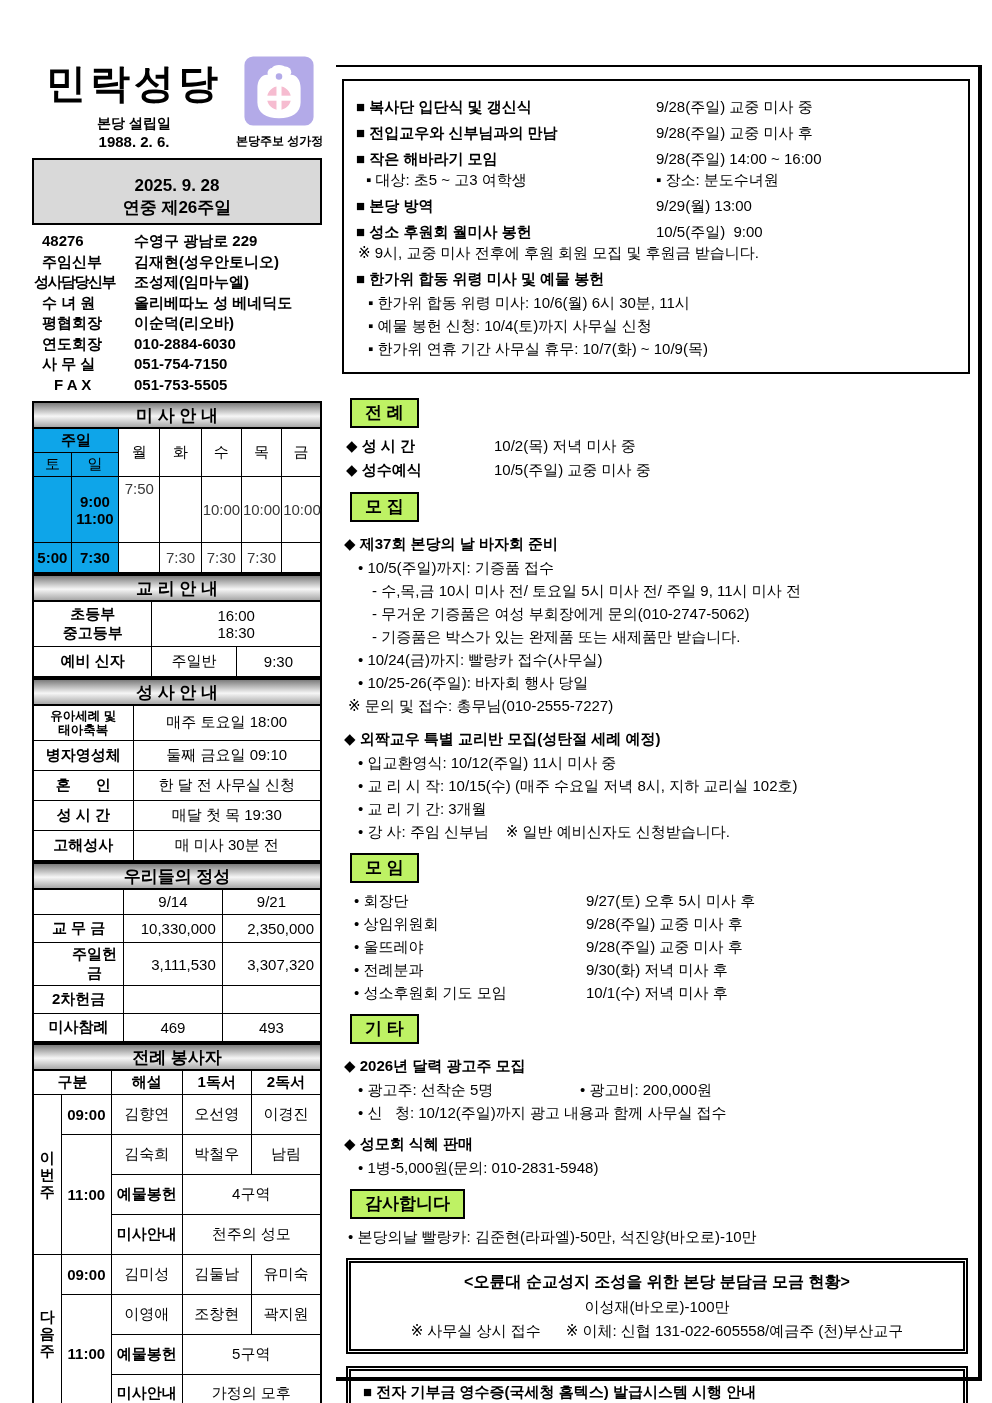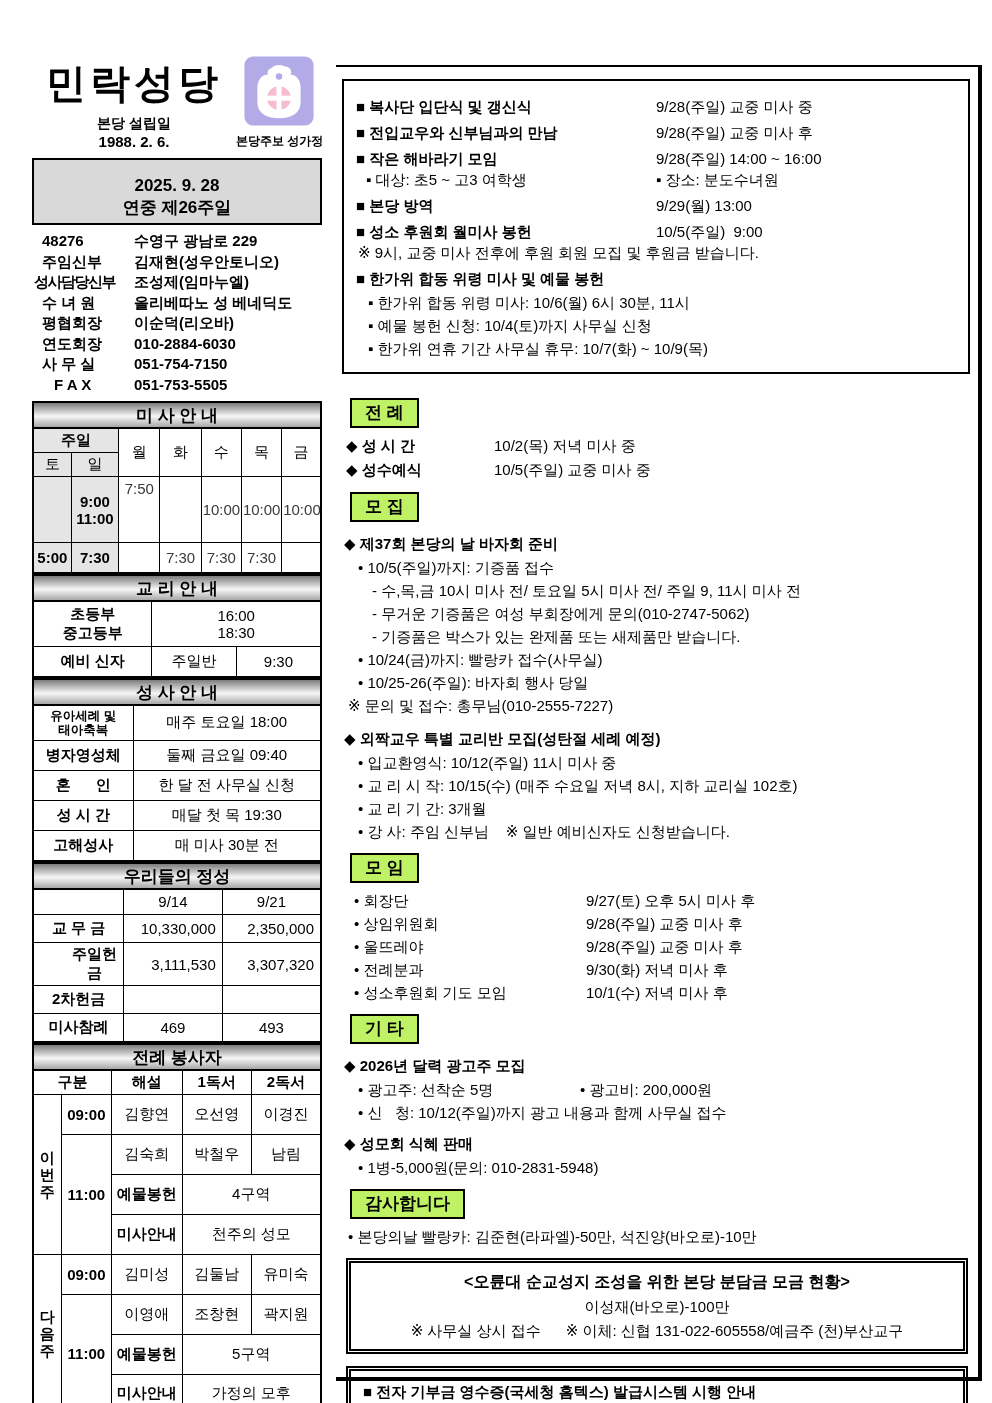--- a/index.html
+++ b/index.html
@@ -16,21 +16,21 @@
   .founded-date { font-size:15px; font-weight:bold; }
   .logo-wrap { width:86px; text-align:center; }
   .logo-caption { font-size:12px; font-weight:bold; margin-top:2px; white-space:nowrap; }
   .date-box { border:2px solid #000; background:#d9d9d9; text-align:center; font-weight:bold; font-size:17px; padding:15px 0 4px; line-height:22px; margin-bottom:6px; }
   .info-line { display:flex; font-size:15px; font-weight:bold; line-height:20.5px; white-space:pre; }
   .info-label { width:102px; flex:none; padding-left:10px; }
   .info-label.sq { letter-spacing:-1.5px; padding-left:2px; }
   .bar { border:2px solid #000; background:linear-gradient(180deg,#7c7c7c 0%,#f6f6f6 55%,#a8a8a8 100%); text-align:center; font-weight:bold; font-size:17px; line-height:24px; height:28px; padding-top:1px; }
   table { width:100%; border-collapse:collapse; border:2px solid #000; margin-top:-2px; table-layout:fixed; }
   td { border:1px solid #000; text-align:center; vertical-align:middle; font-size:15px; padding:2px 1px; }
-  .gray { background:#e5e5e5;margin-left:20px; }
+  .gray { background:#0ea5e9;margin-left:20px; }
   .bold { font-weight:bold; }
   .pre { white-space:pre-line; }
   .presp { white-space:pre; }
   .thin { color:#3a3a3a; font-weight:normal; }
   .am-row td { height:66px; }
   .pm-row td { height:30px; border-top:1px dotted #777; }
   .cell-top { vertical-align:top; padding-top:3px; }
   .sac-label { font-weight:bold; }
   .sac-small { font-size:12.5px; line-height:14px; font-weight:bold; }
   .num { text-align:right; padding-right:6px; font-family:"Liberation Sans",sans-serif; }
@@ -183,21 +183,21 @@
           <col>
         </colgroup>
       <tbody>
           <tr>
             <td class="sac-small pre" style="height:36px;">유아세례 및
 태아축복</td>
             <td>매주 토요일 18:00</td>
           </tr>
       <tr>
             <td class="sac-label" style="height:30px;">병자영성체</td>
-            <td>둘째 금요일 09:40</td>
+            <td>둘째 금요일 09:10</td>
           </tr>
       <tr>
             <td class="sac-label presp" style="height:30px;">혼      인</td>
             <td>한 달 전 사무실 신청</td>
           </tr>
       <tr>
             <td class="sac-label" style="height:30px;">성 시 간</td>
             <td>매달 첫 목 19:30</td>
           </tr>
       <tr>

